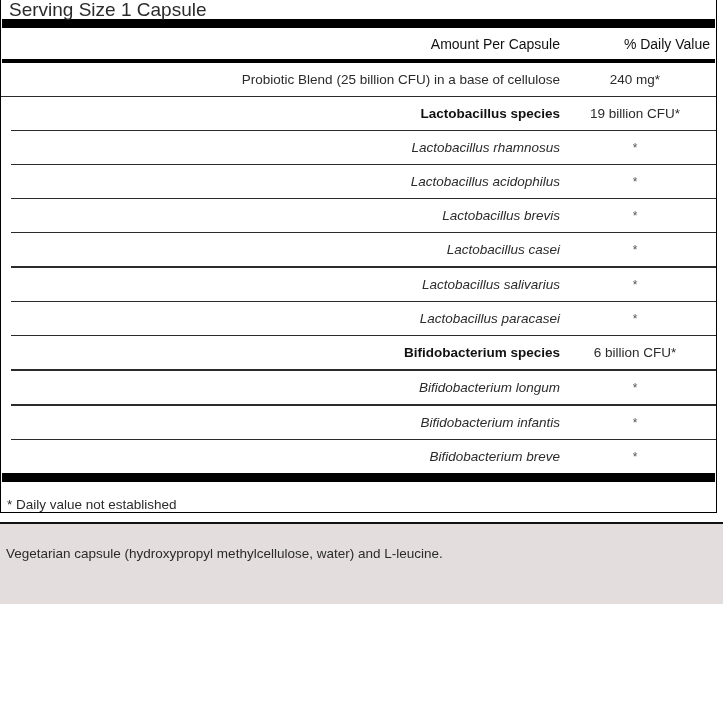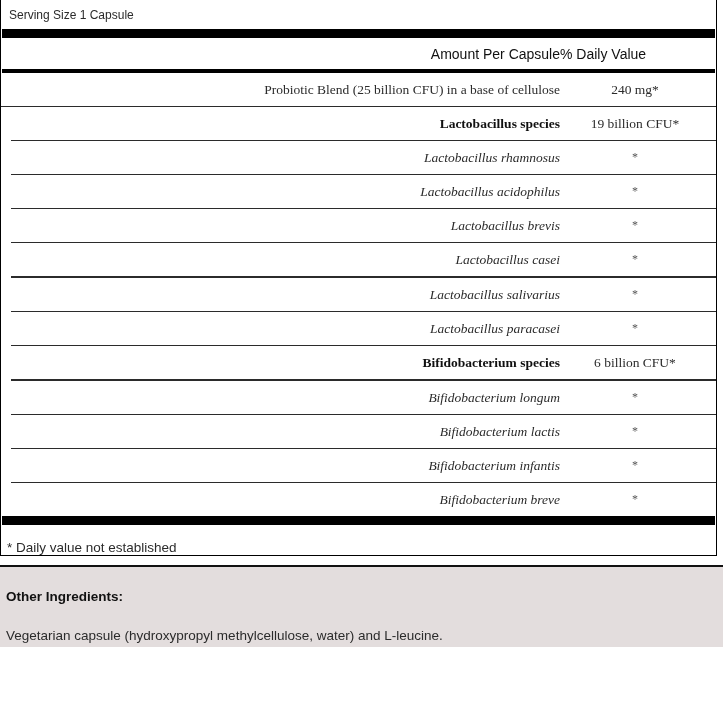--- a/index.html
+++ b/index.html
@@ -20,25 +20,25 @@
     width: 717px;
     margin: 0;
     box-sizing: border-box;
     border-left: 1px solid #000;
     border-right: 1px solid #000;
     border-bottom: 1px solid #000;
     background: #fff;
   }
 
   .serving-row {
-    height: 29px;
+    height: 19px;
     display: flex;
     align-items: center;
     padding: 0 0 0 8px;
-    font-size: 12px;
+    font-size: 19px;
     color: #2b2b2b;
   }
 
   .bar-thick {
     height: 9px;
     background: #000;
     margin: 0 1px 0 1px;
   }
 
   .rule-medium {
@@ -62,27 +62,26 @@
     text-align: right;
   }
 
   .row-head th {
     height: 31px;
     font-size: 14px;
     font-weight: bold;
     color: #111;
   }
   .row-head th.name { padding-left: 8px; }
-  .row-head th.val  { text-align: left; padding-right: 6px; }
+  .row-head th.val  { text-align: right; padding-right: 6px; }
 
   tr.data-row td {
     height: 33px;
     font-size: 13.5px;
     color: #2b2b2b;
-    font-family: Liberation Serif, serif;
   }
   tr.data-row td.name { padding-left: 8px; }
   tr.data-row td.val  { text-align: center; padding-right: 6px; }
 
   tr.group-row td.name {
     padding-left: 36px;
     font-weight: bold;
     font-style: normal;
     color: #111;
   }
@@ -277,24 +276,20 @@
       <tr class="data-row species-row">
         <td class="name">Bifidobacterium longum</td>
         <td class="val">*</td>
       </tr>
       <tr>
         <td class="sep-cell" colspan="2">
             <div class="sep-line inset"></div>
           </td>
       </tr>
 
-      <tr class="data-row species-row">
-        <td class="name">Bifidobacterium lactis</td>
-        <td class="val">*</td>
-      </tr>
       <tr>
         <td class="sep-cell" colspan="2">
             <div class="sep-line inset"></div>
           </td>
       </tr>
 
       <tr class="data-row species-row">
         <td class="name">Bifidobacterium infantis</td>
         <td class="val">*</td>
       </tr>
@@ -316,15 +311,14 @@
 
   <div class="footnote">
     <span>* Daily value not established</span>
   </div>
 
 </div>
 
 <div class="gap-white"></div>
 
 <div class="other-band">
-  <div class="other-title">Other Ingredients:</div>
   <div class="other-text">Vegetarian capsule (hydroxypropyl methylcellulose, water) and L-leucine.</div>
 </div>
 
 </body></html>

